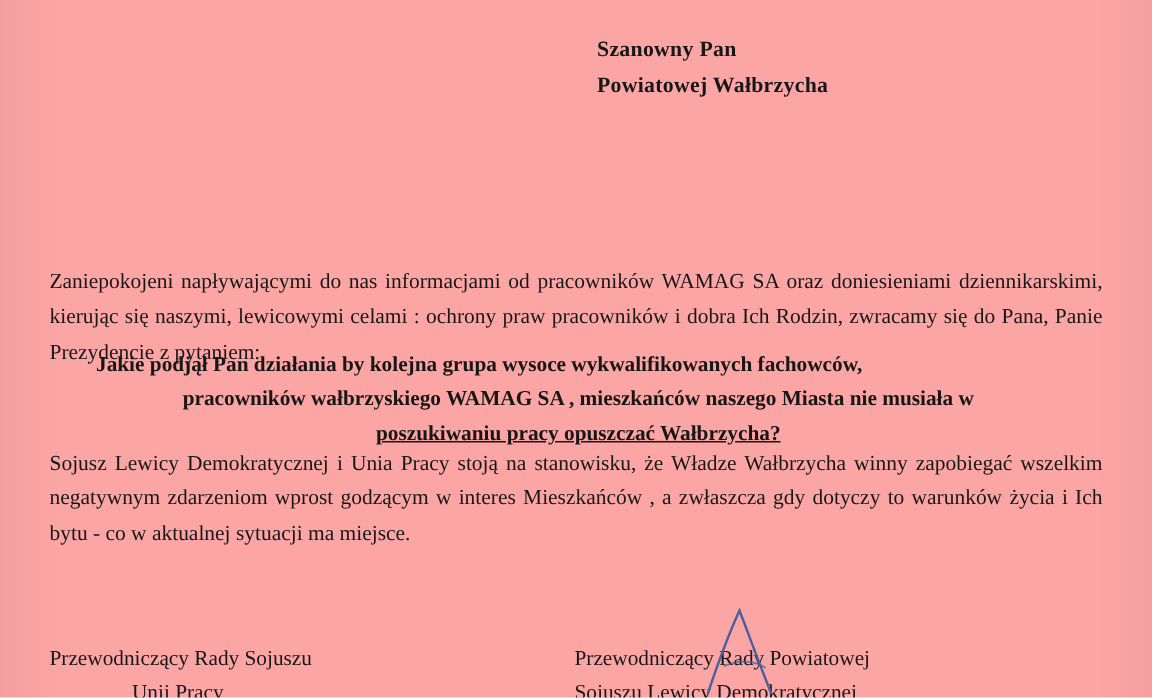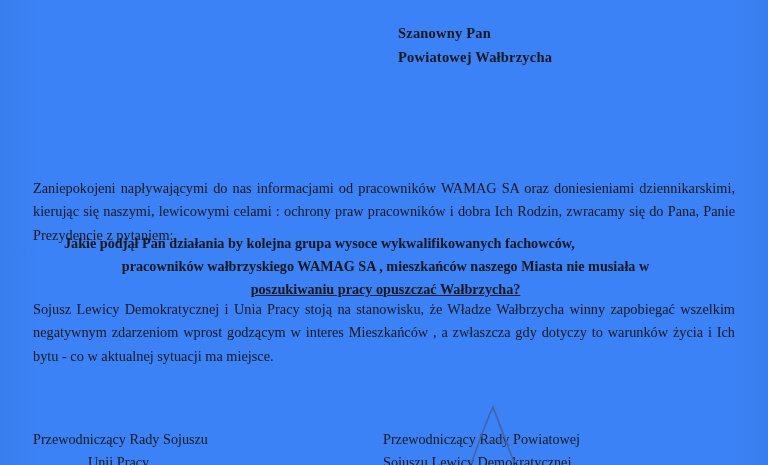--- a/index.html
+++ b/index.html
@@ -11,21 +11,21 @@
     width: 768px;
     height: 465px;
     overflow: hidden;
     font-family: "Liberation Serif", serif;
     color: #171717;
     position: relative;
   }
   .page {
     position: absolute;
     inset: 0;
-    background: #3b82f6;
+    background: #fca5a5;
   }
   
   .page::before {
     content: "";
     position: absolute;
     inset: 0;
     background: linear-gradient(to right, rgba(0,0,0,0.035) 0%, rgba(0,0,0,0) 5%, rgba(0,0,0,0) 95%, rgba(0,0,0,0.03) 100%);
     pointer-events: none;
   }
 

